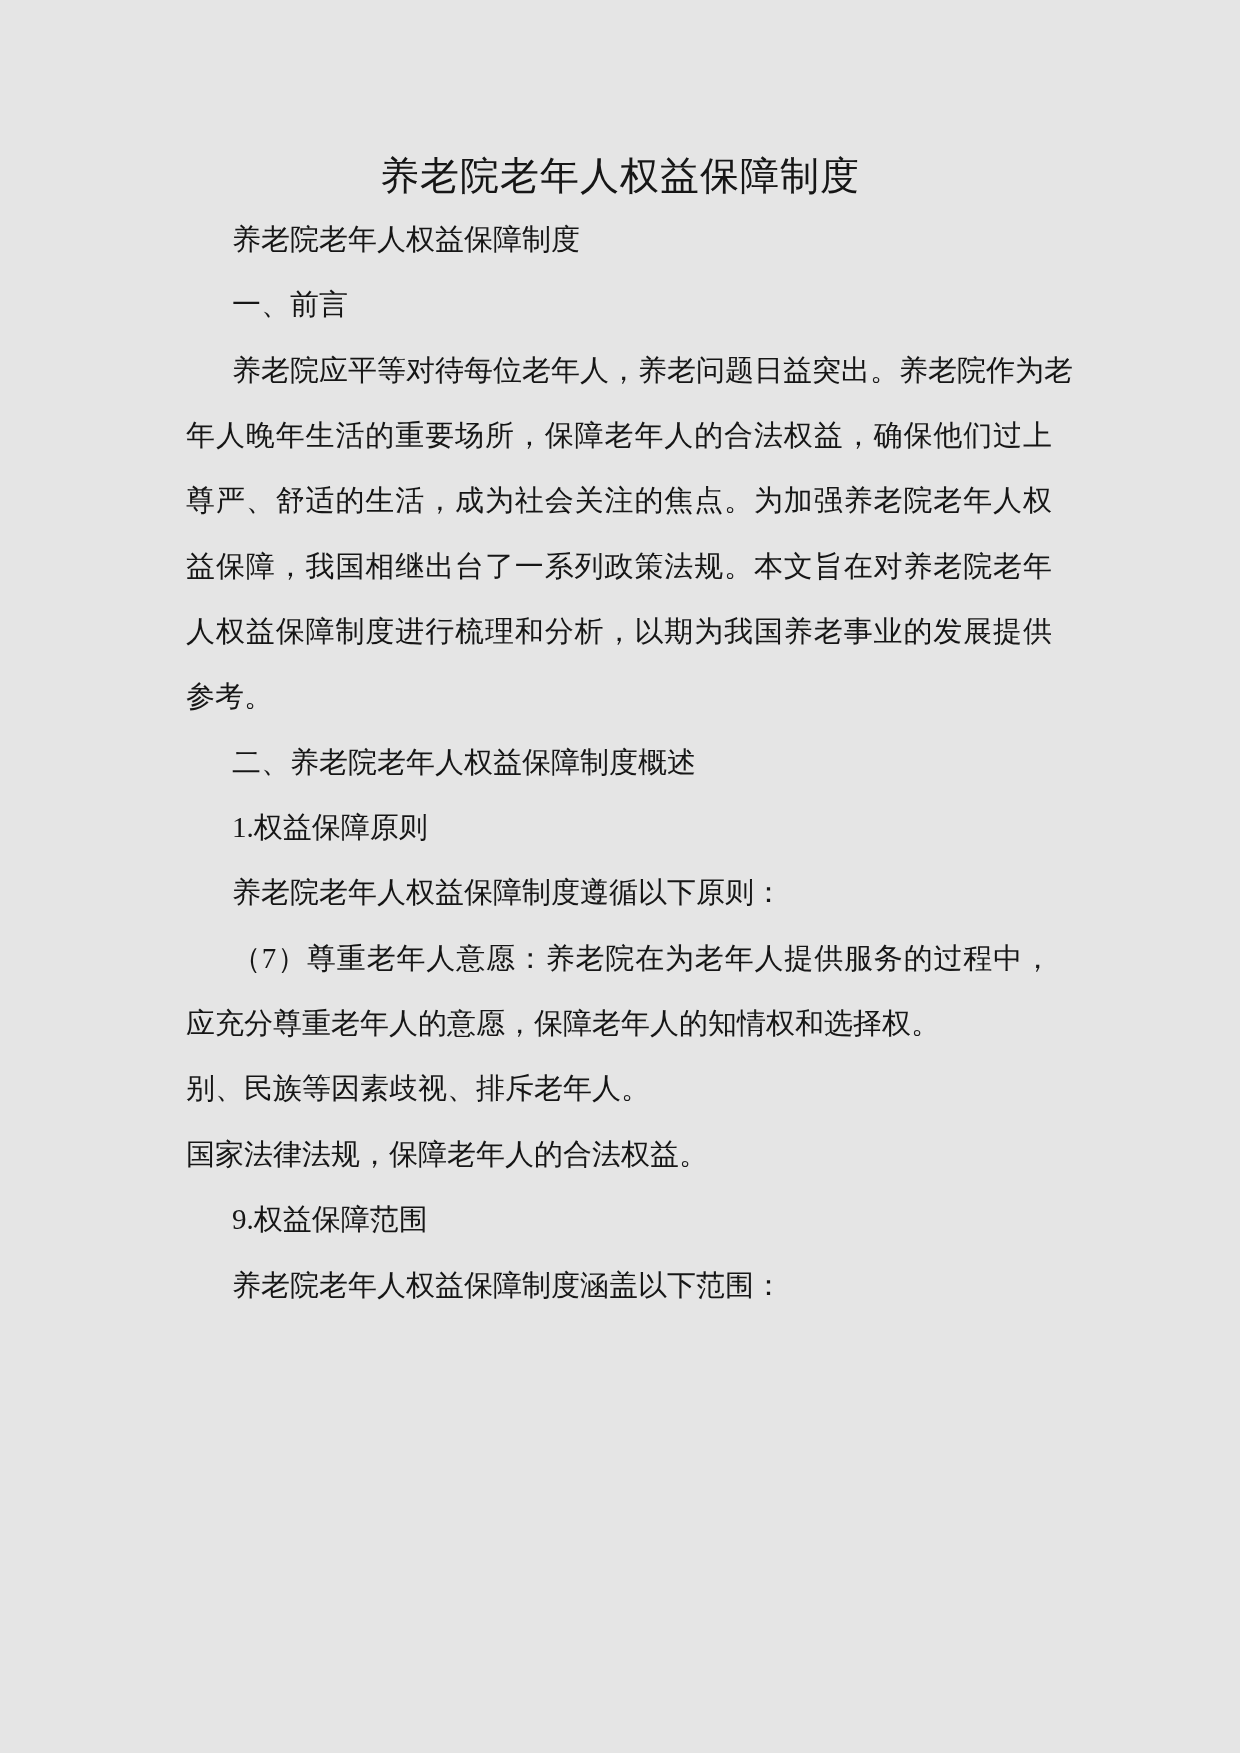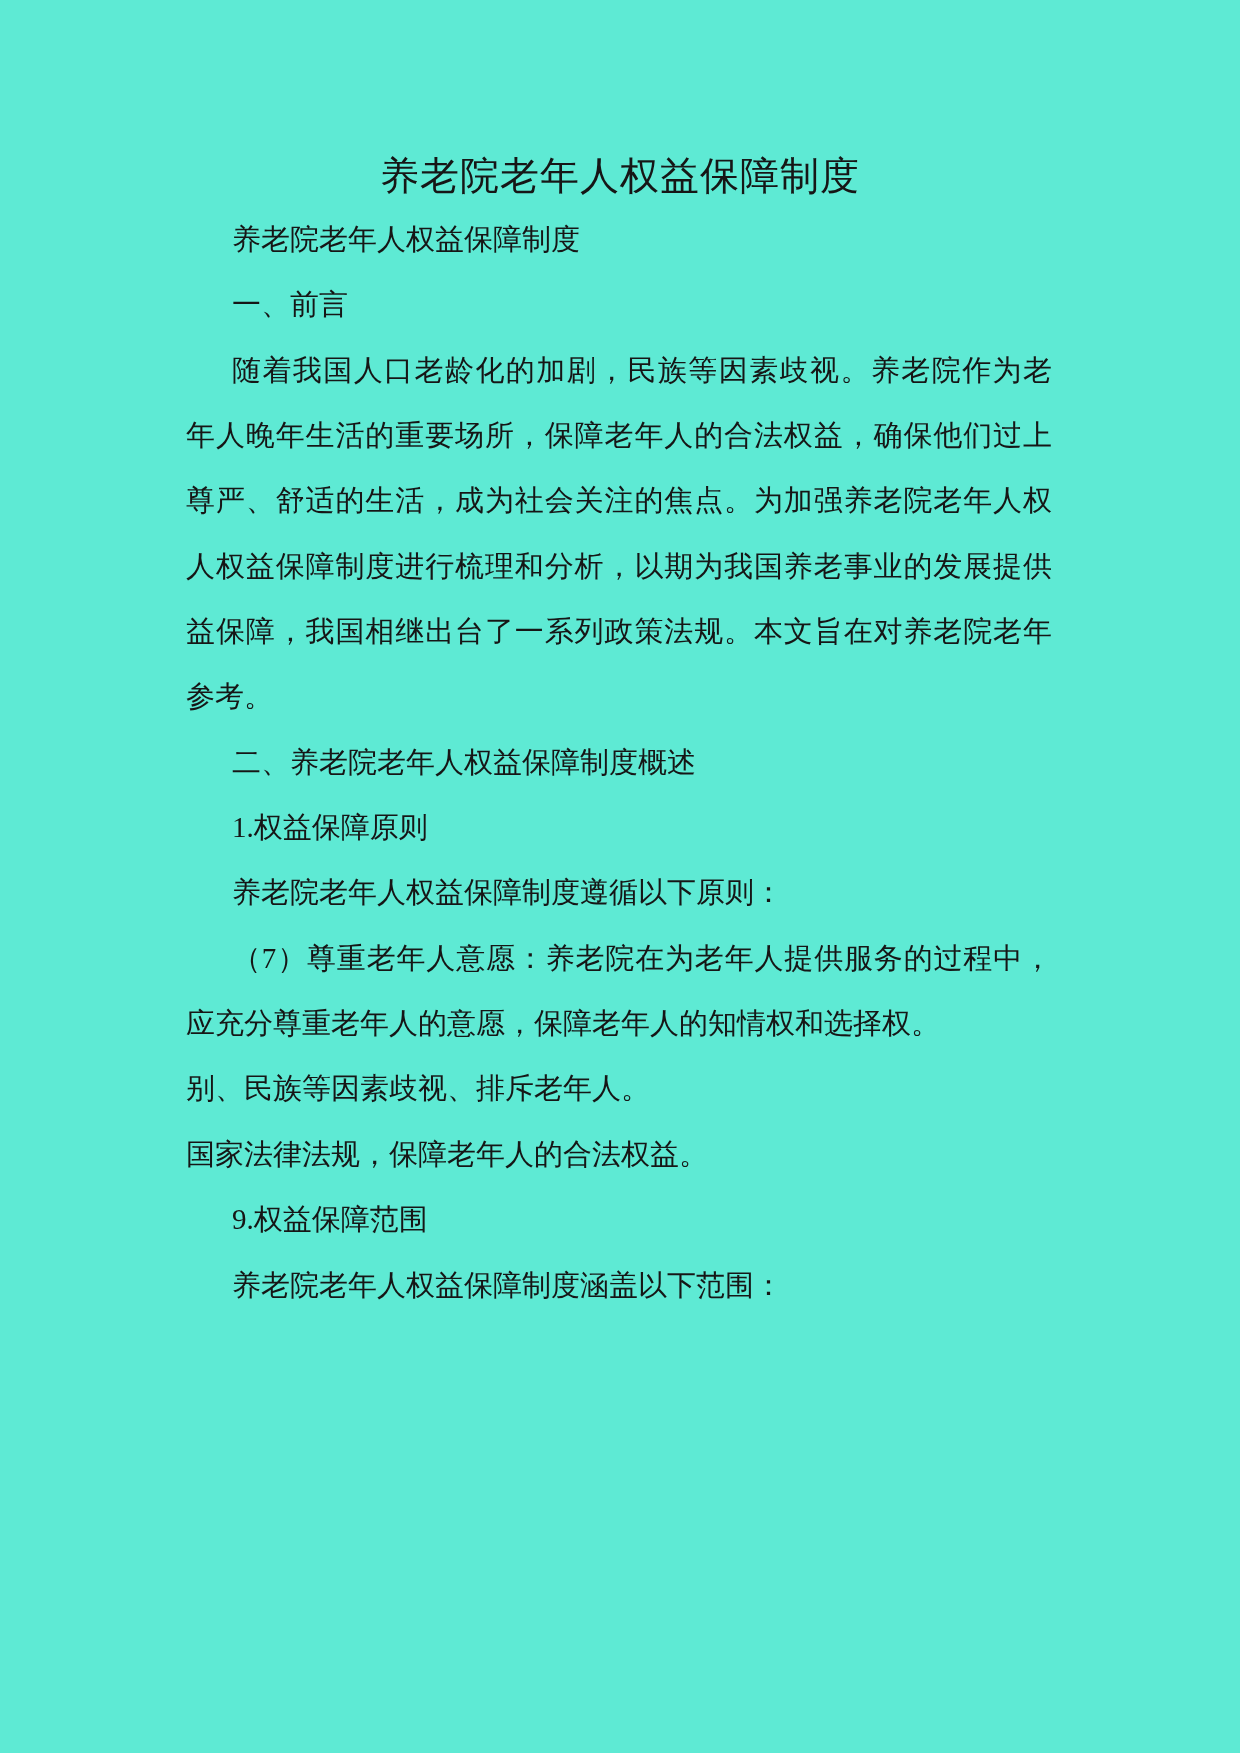--- a/index.html
+++ b/index.html
@@ -51,35 +51,35 @@
   }
   .line.fill {
     text-align: justify;
     text-align-last: justify;
     text-justify: inter-character;
   }
 </style>
 </head>
 <body>
 
-<div class="page" style="color: rgb(22, 22, 22); background: #5eead4;">
+<div class="page" style="color: rgb(22, 22, 22); background: #e5e5e5;">
   <div class="doc-title">养老院老年人权益保障制度</div>
   <div class="doc-body">
       <div class="para">
         <div class="line indent">养老院老年人权益保障制度</div>
       </div>
       <div class="para">
         <div class="line indent">一、前言</div>
       </div>
       <div class="para">
-        <div class="line indent fill">随着我国人口老龄化的加剧，民族等因素歧视。养老院作为老</div>
+        <div class="line indent fill">养老院应平等对待每位老年人，养老问题日益突出。养老院作为老</div>
         <div class="line fill">年人晚年生活的重要场所，保障老年人的合法权益，确保他们过上</div>
         <div class="line fill">尊严、舒适的生活，成为社会关注的焦点。为加强养老院老年人权</div>
+        <div class="line fill">益保障，我国相继出台了一系列政策法规。本文旨在对养老院老年</div>
         <div class="line fill">人权益保障制度进行梳理和分析，以期为我国养老事业的发展提供</div>
-        <div class="line fill">益保障，我国相继出台了一系列政策法规。本文旨在对养老院老年</div>
         <div class="line">参考。</div>
       </div>
       <div class="para">
         <div class="line indent">二、养老院老年人权益保障制度概述</div>
       </div>
       <div class="para">
         <div class="line indent">1.权益保障原则</div>
       </div>
       <div class="para">
         <div class="line indent">养老院老年人权益保障制度遵循以下原则：</div>

